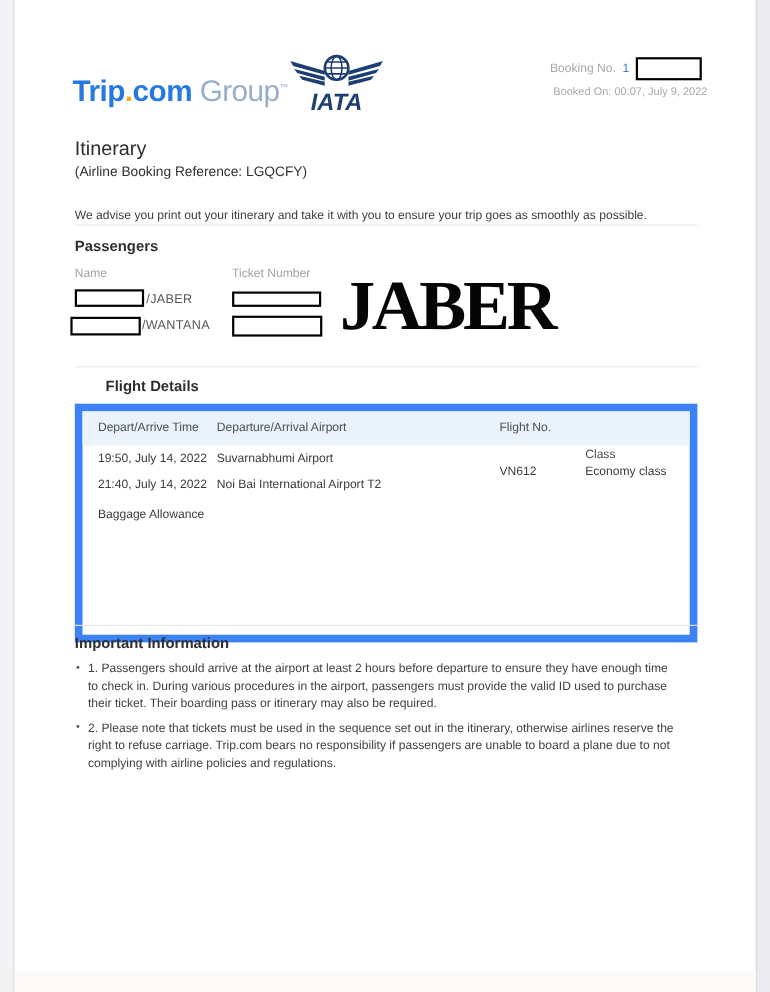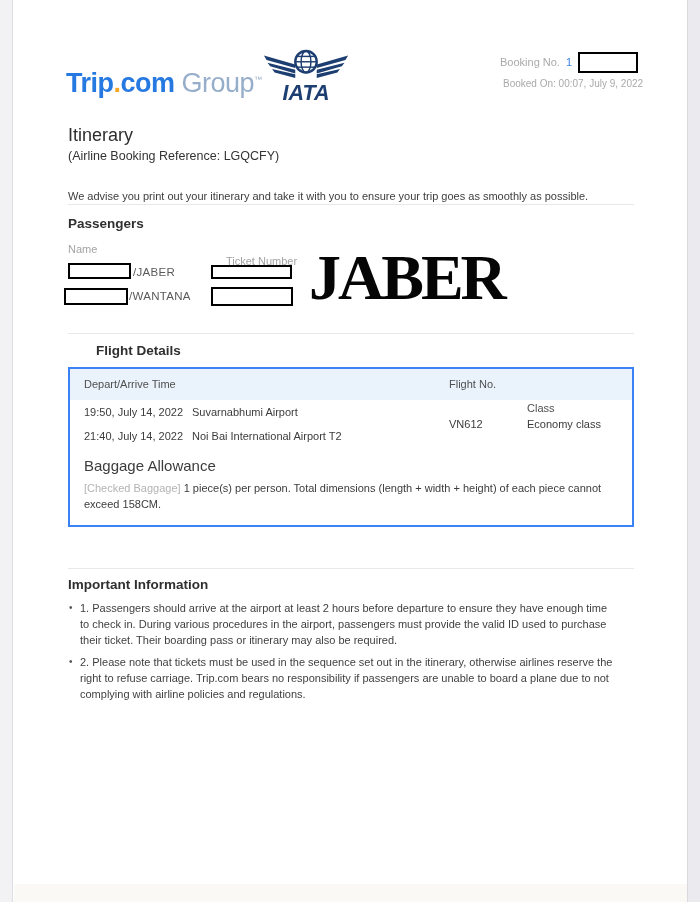--- a/index.html
+++ b/index.html
@@ -45,48 +45,48 @@
   .itinerary-title { position:absolute; left:68px; top:125px; font-size:18px; color:#2e2e2e; font-weight:500; }
   .itinerary-ref { position:absolute; left:68px; top:149px; font-size:12.5px; color:#333333; }
   .advice { position:absolute; left:68px; top:178px; font-size:11px; color:#3d3d3d; white-space:nowrap;margin-top:12px; }
 
   .hr { position:absolute; left:68px; width:566px; border-top:1px solid #e8e8e8; height:0; }
   .hr1 { top:204px; } .hr2 { top:333px; } .hr3 { top:568px; }
 
   
   .passengers-title { position:absolute; left:68px; top:216px; font-size:13.5px; font-weight:600; color:#2f2f2f; }
   .ph { position:absolute; top:243px; font-size:11px; color:#a3a3a3; }
-  .ph-name { left:68px; } .ph-ticket { left:226px;margin-top:12px; }
+  .ph-name { left:68px; } .ph-ticket { left:211px; }
   .redact.n1 { position:absolute; left:68px; top:263px; width:63px; height:16px; }
   .redact.t1 { position:absolute; left:211px; top:265px; width:81px; height:14px; }
   .redact.n2 { position:absolute; left:64px; top:288px; width:64px; height:17px; }
   .redact.t2 { position:absolute; left:211px; top:287px; width:82px; height:19px; }
   .pname { position:absolute; font-size:11.5px; color:#5a5a5a; letter-spacing:0.3px; }
   .pname1 { left:133px; top:266px; }
   .pname2 { left:129px; top:290px; }
 
   .watermark {
     position:absolute; left:309px; top:250px;
     font-family:"Liberation Serif", serif; font-weight:bold;
     font-size:64px; line-height:56px; letter-spacing:-3px; color:#050505;
   }
 
   
   .flight-title { position:absolute; left:68px; top:343px; font-size:13.5px; font-weight:600; color:#2f2f2f;padding-left:28px; }
-  .ftable { position:absolute; left:68px; top:367px; width:566px; height:160px; border:2px solid #3b82f6; background:#fff; }
+  .ftable { position:absolute; left:68px; top:367px; width:566px; height:217px; border:7px solid #3b82f6; background:#fff; }
   .fhead { position:absolute; left:0; top:0; width:100%; height:31px; background:#eaf2fb; }
   .fhead span { position:absolute; top:0; line-height:31px; font-size:11px; color:#4f4f4f; white-space:nowrap; }
   .fc1 { left:14px; } .fc2 { left:122px; } .fc3 { left:379px; } .fc4 { left:457px;margin-top:24px; }
   .fcell { position:absolute; font-size:11px; color:#3c3c3c; white-space:nowrap; }
   .cdt1 { left:14px; top:37px; } .cdt2 { left:14px; top:61px; }
   .cap1 { left:122px; top:37px; } .cap2 { left:122px; top:61px;text-align:right; }
   .cfn { left:379px; top:49px; } .ccl { left:457px; top:49px; }
 
   .baggage { position:absolute; left:14px; top:88px; width:541px; }
-  .bag-title { font-size:15px; color:#3c3c3c; }
+  .bag-title { font-size:11px; color:#3c3c3c; }
   .bag-p { font-size:11px; line-height:16px; color:#3c3c3c; margin-top:6px; }
   .bag-label { color:#b3b3b3; }
 
   
   .info-title { position:absolute; left:68px; top:577px; font-size:13.5px; font-weight:600; color:#2f2f2f; }
   .info-list { position:absolute; left:69px; top:600px; width:547px; }
   .info-item { position:relative; padding-left:11px; font-size:11px; line-height:16px; color:#3f3f3f; margin-bottom:6px; }
   .info-item::before { content:"•"; position:absolute; left:0; top:0; font-size:10px; color:#555; }
 </style>
 </head>
@@ -145,33 +145,33 @@
 <div class="redact t2"></div>
 
 <div class="watermark">JABER</div>
 
 <div class="hr hr2"></div>
 
 <div class="flight-title">Flight Details</div>
 <div class="ftable">
   <div class="fhead">
     <span class="fc1">Depart/Arrive Time</span>
+    <span class="fc2">Departure/Arrival Airport</span>
     <span class="fc3">Flight No.</span>
     <span class="fc4">Class</span>
   </div>
   <span class="fcell cdt1">19:50, July 14, 2022</span>
   <span class="fcell cdt2">21:40, July 14, 2022</span>
   <span class="fcell cap1">Suvarnabhumi Airport</span>
   <span class="fcell cap2">Noi Bai International Airport T2</span>
   <span class="fcell cfn">VN612</span>
   <span class="fcell ccl">Economy class</span>
 
   <div class="baggage">
     <div class="bag-title">Baggage Allowance</div>
-    <div class="bag-p"><span class="bag-label">[Checked Baggage]</span><span> 1 piece(s) per person. Total dimensions (length + width + height) of each piece cannot exceed 158CM.</span></div>
   </div>
 </div>
 
 <div class="hr hr3"></div>
 
 <div class="info-title">Important Information</div>
 <div class="info-list">
   <div class="info-item">1. Passengers should arrive at the airport at least 2 hours before departure to ensure they have enough time to check in. During various procedures in the airport, passengers must provide the valid ID used to purchase their ticket. Their boarding pass or itinerary may also be required.</div>
   <div class="info-item">2. Please note that tickets must be used in the sequence set out in the itinerary, otherwise airlines reserve the right to refuse carriage. Trip.com bears no responsibility if passengers are unable to board a plane due to not complying with airline policies and regulations.</div>
 </div>

